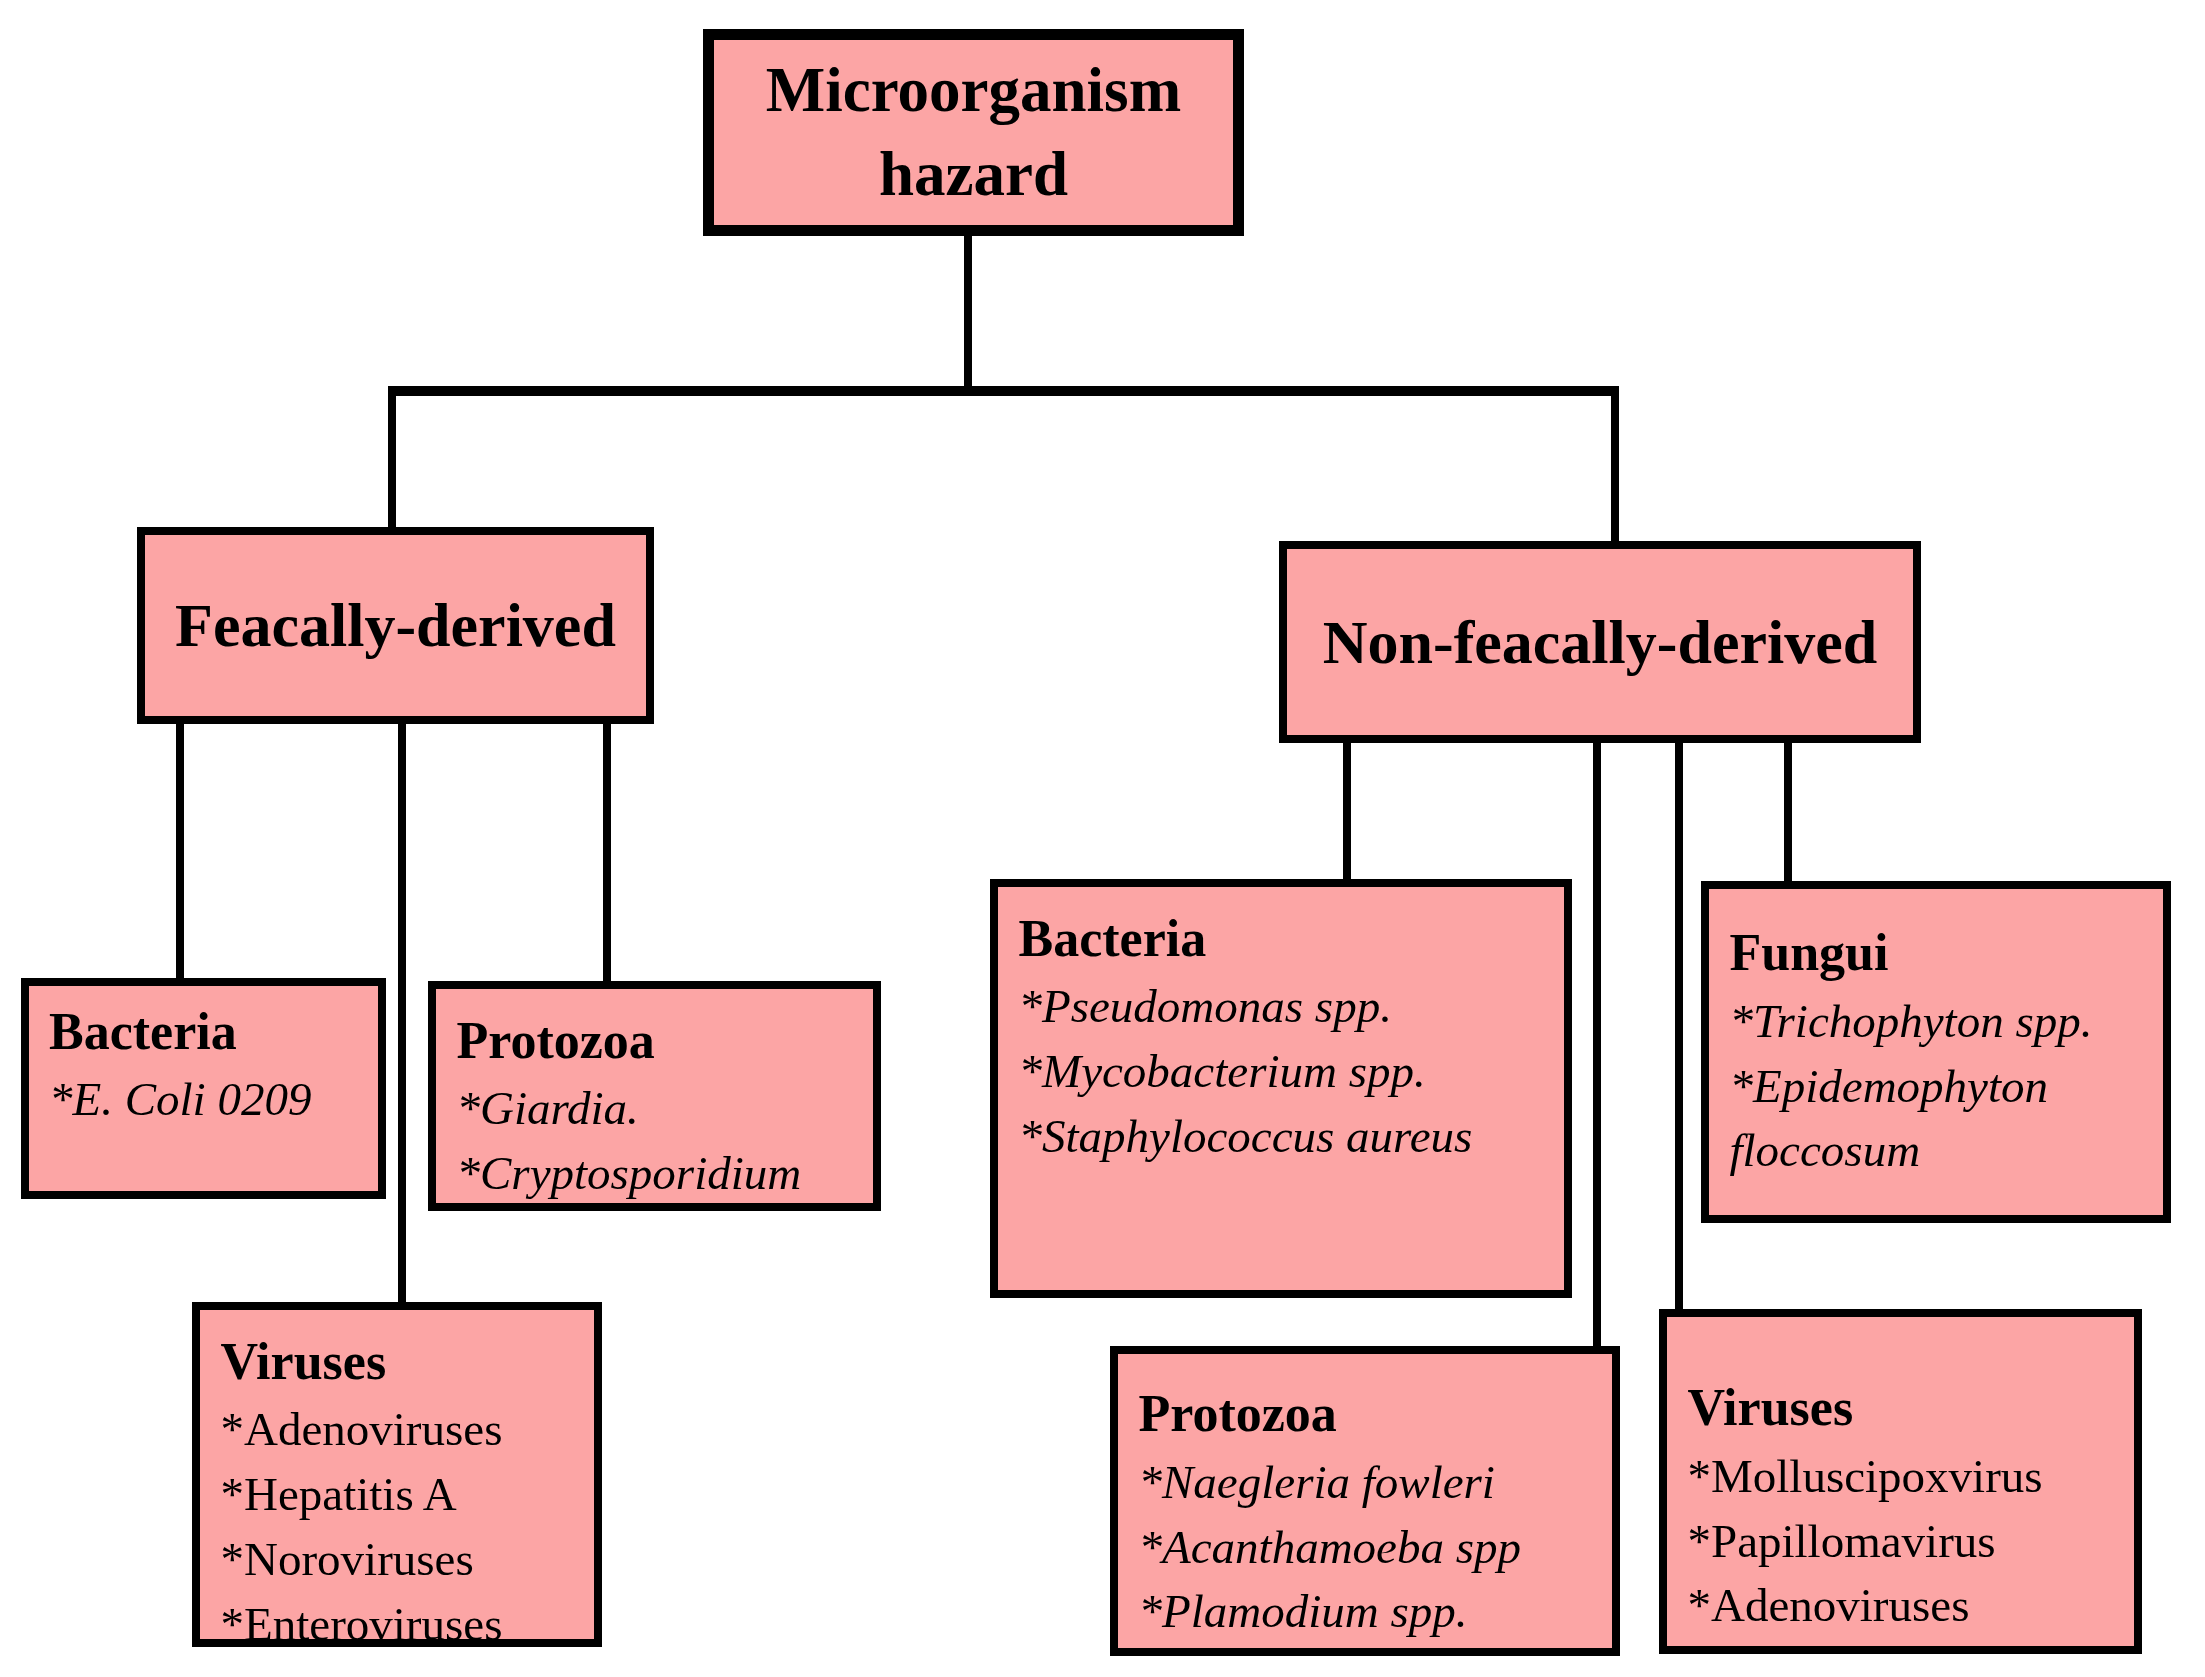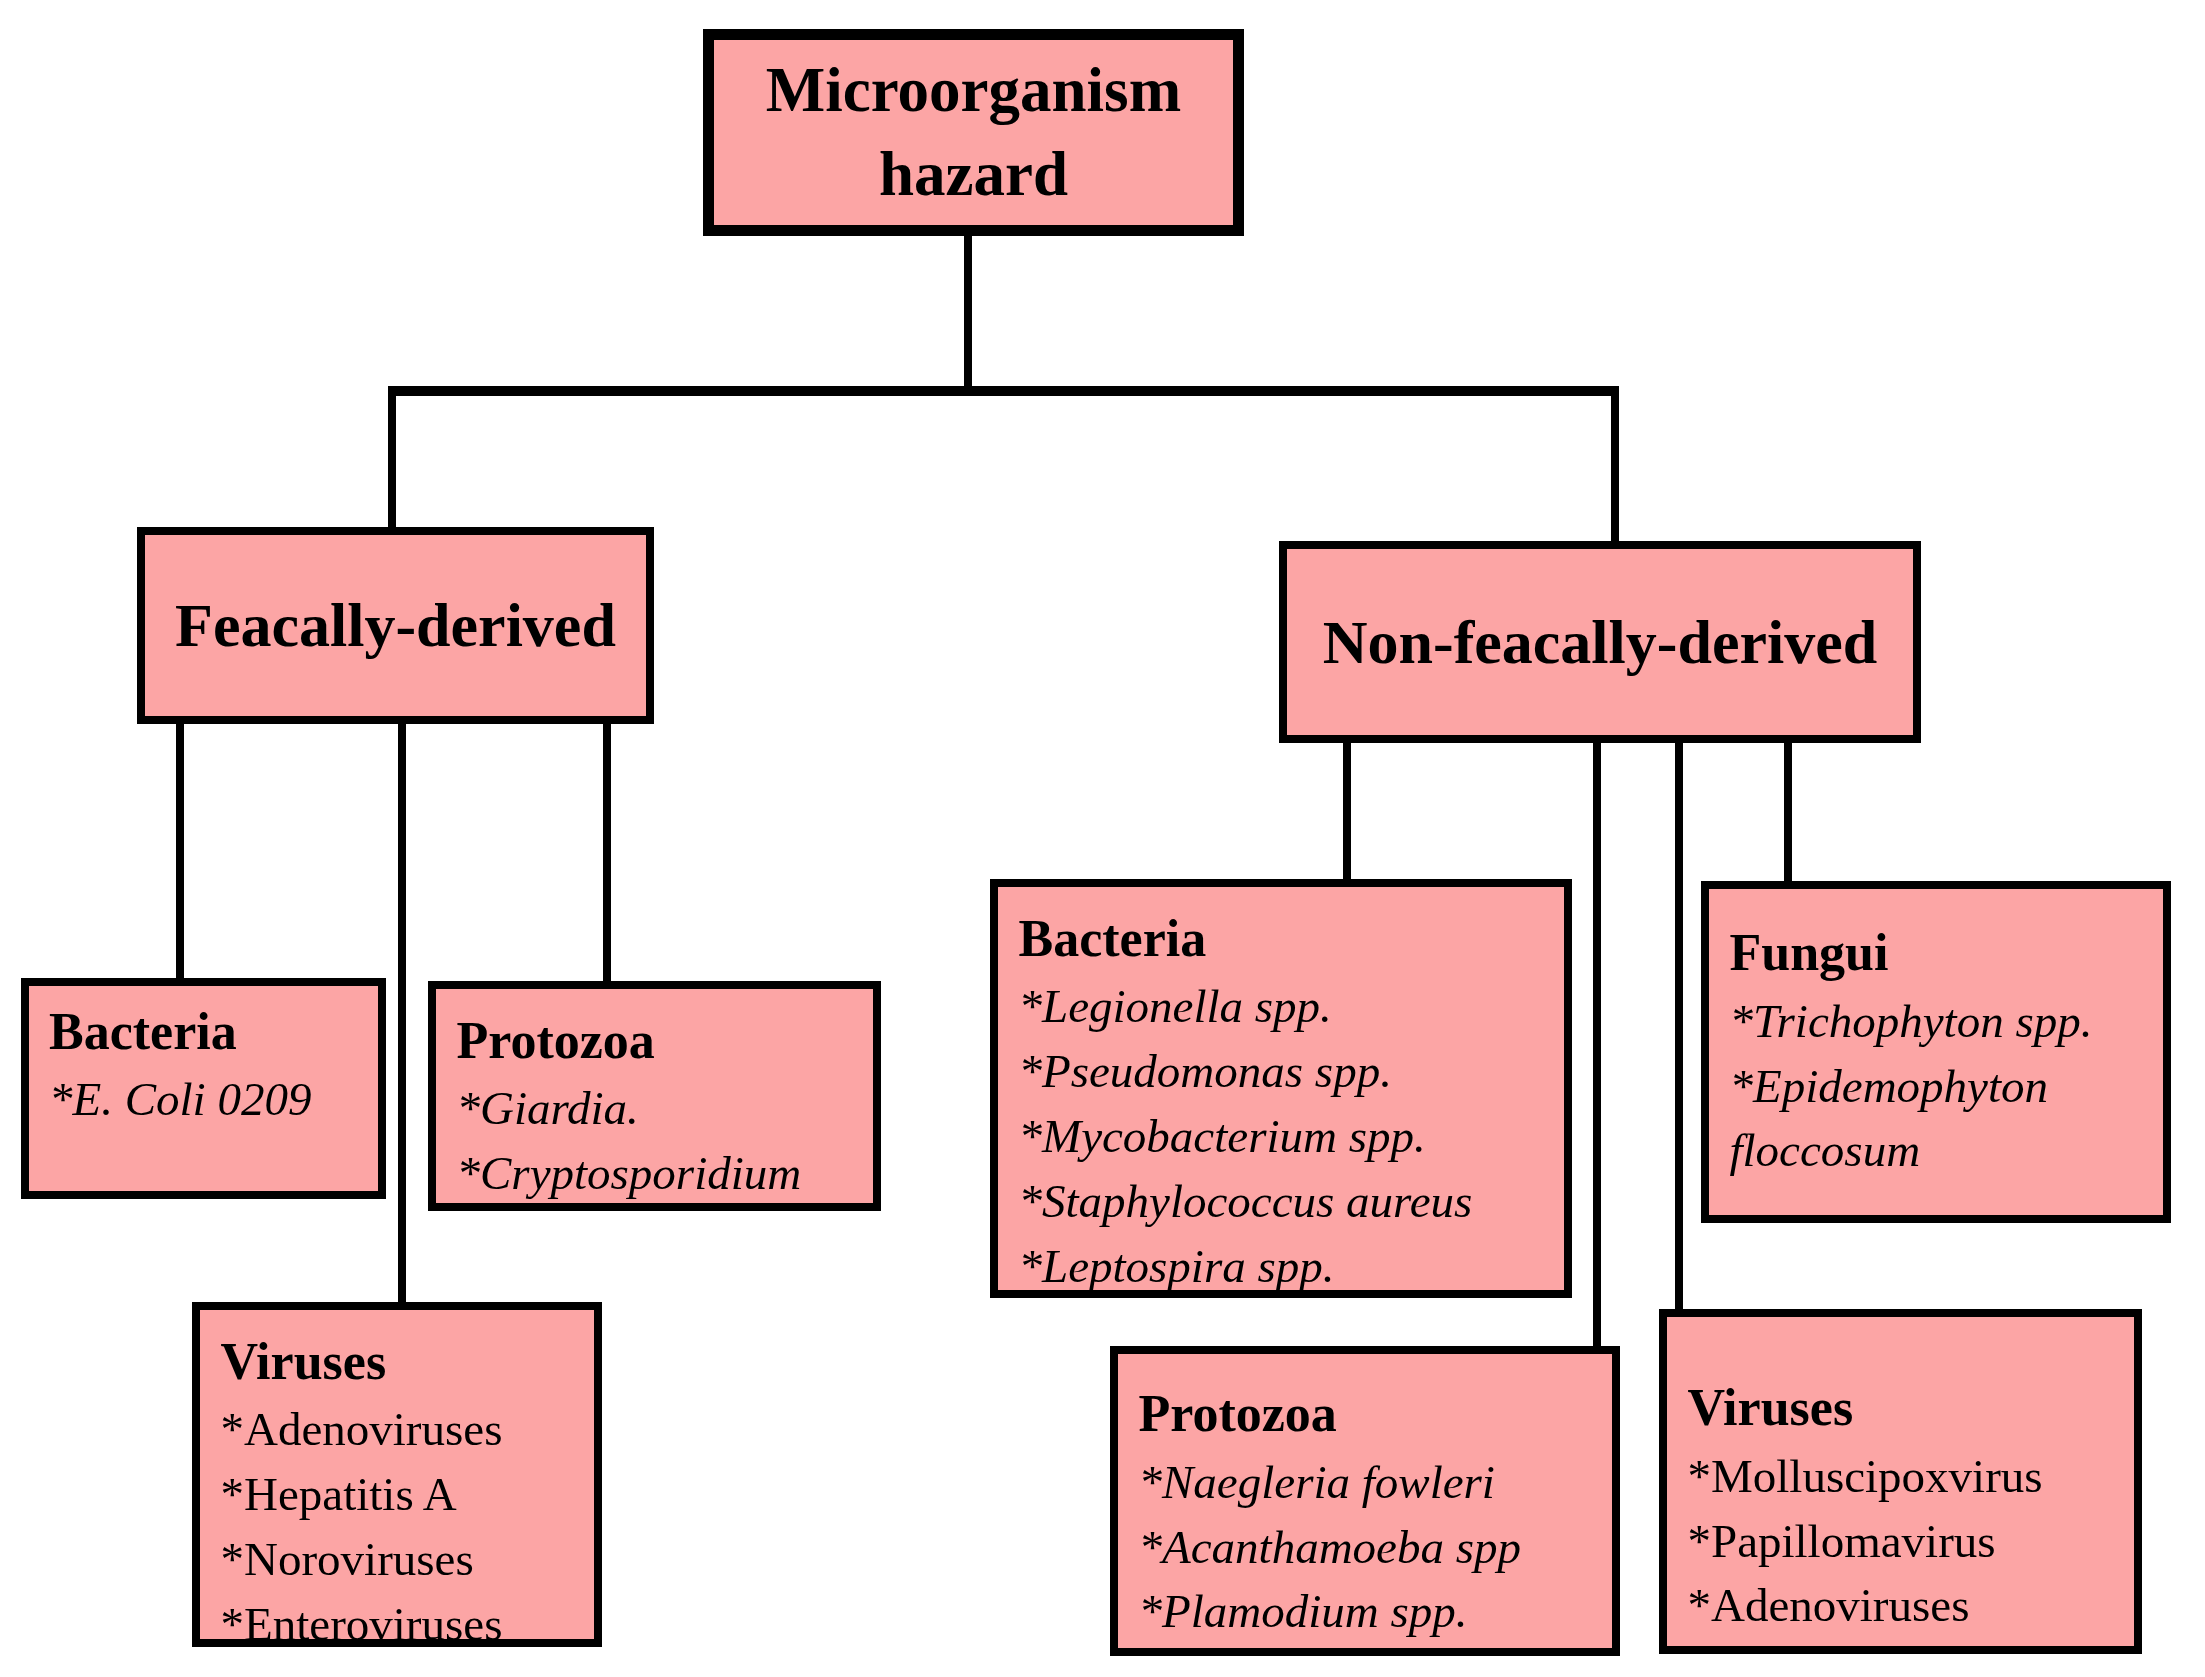--- a/index.html
+++ b/index.html
@@ -99,25 +99,23 @@
   <div class="box list-box pt-mid" style="left:192px; top:1302px; width:410px; height:345px;">
     <div class="list-title">Viruses</div>
     <div class="list-item">*Adenoviruses</div>
     <div class="list-item">*Hepatitis A</div>
     <div class="list-item">*Noroviruses</div>
     <div class="list-item">*Enteroviruses</div>
   </div>
 
   <div class="box list-box italic-items pt-mid" style="left:990px; top:879px; width:582px; height:419px;">
     <div class="list-title">Bacteria</div>
-    <div class="list-item">*Legionella spp.</div>
     <div class="list-item">*Pseudomonas spp.</div>
     <div class="list-item">*Mycobacterium spp.</div>
     <div class="list-item">*Staphylococcus aureus</div>
-    <div class="list-item">*Leptospira spp.</div>
   </div>
 
   <div class="box list-box italic-items pt-sm" style="left:1110px; top:1346px; width:510px; height:310px;">
     <div class="list-title">Protozoa</div>
     <div class="list-item">*Naegleria fowleri</div>
     <div class="list-item">*Acanthamoeba spp</div>
     <div class="list-item">*Plamodium spp.</div>
   </div>
 
   <div class="box list-box pt-huge" style="left:1659px; top:1309px; width:483px; height:345px;">

